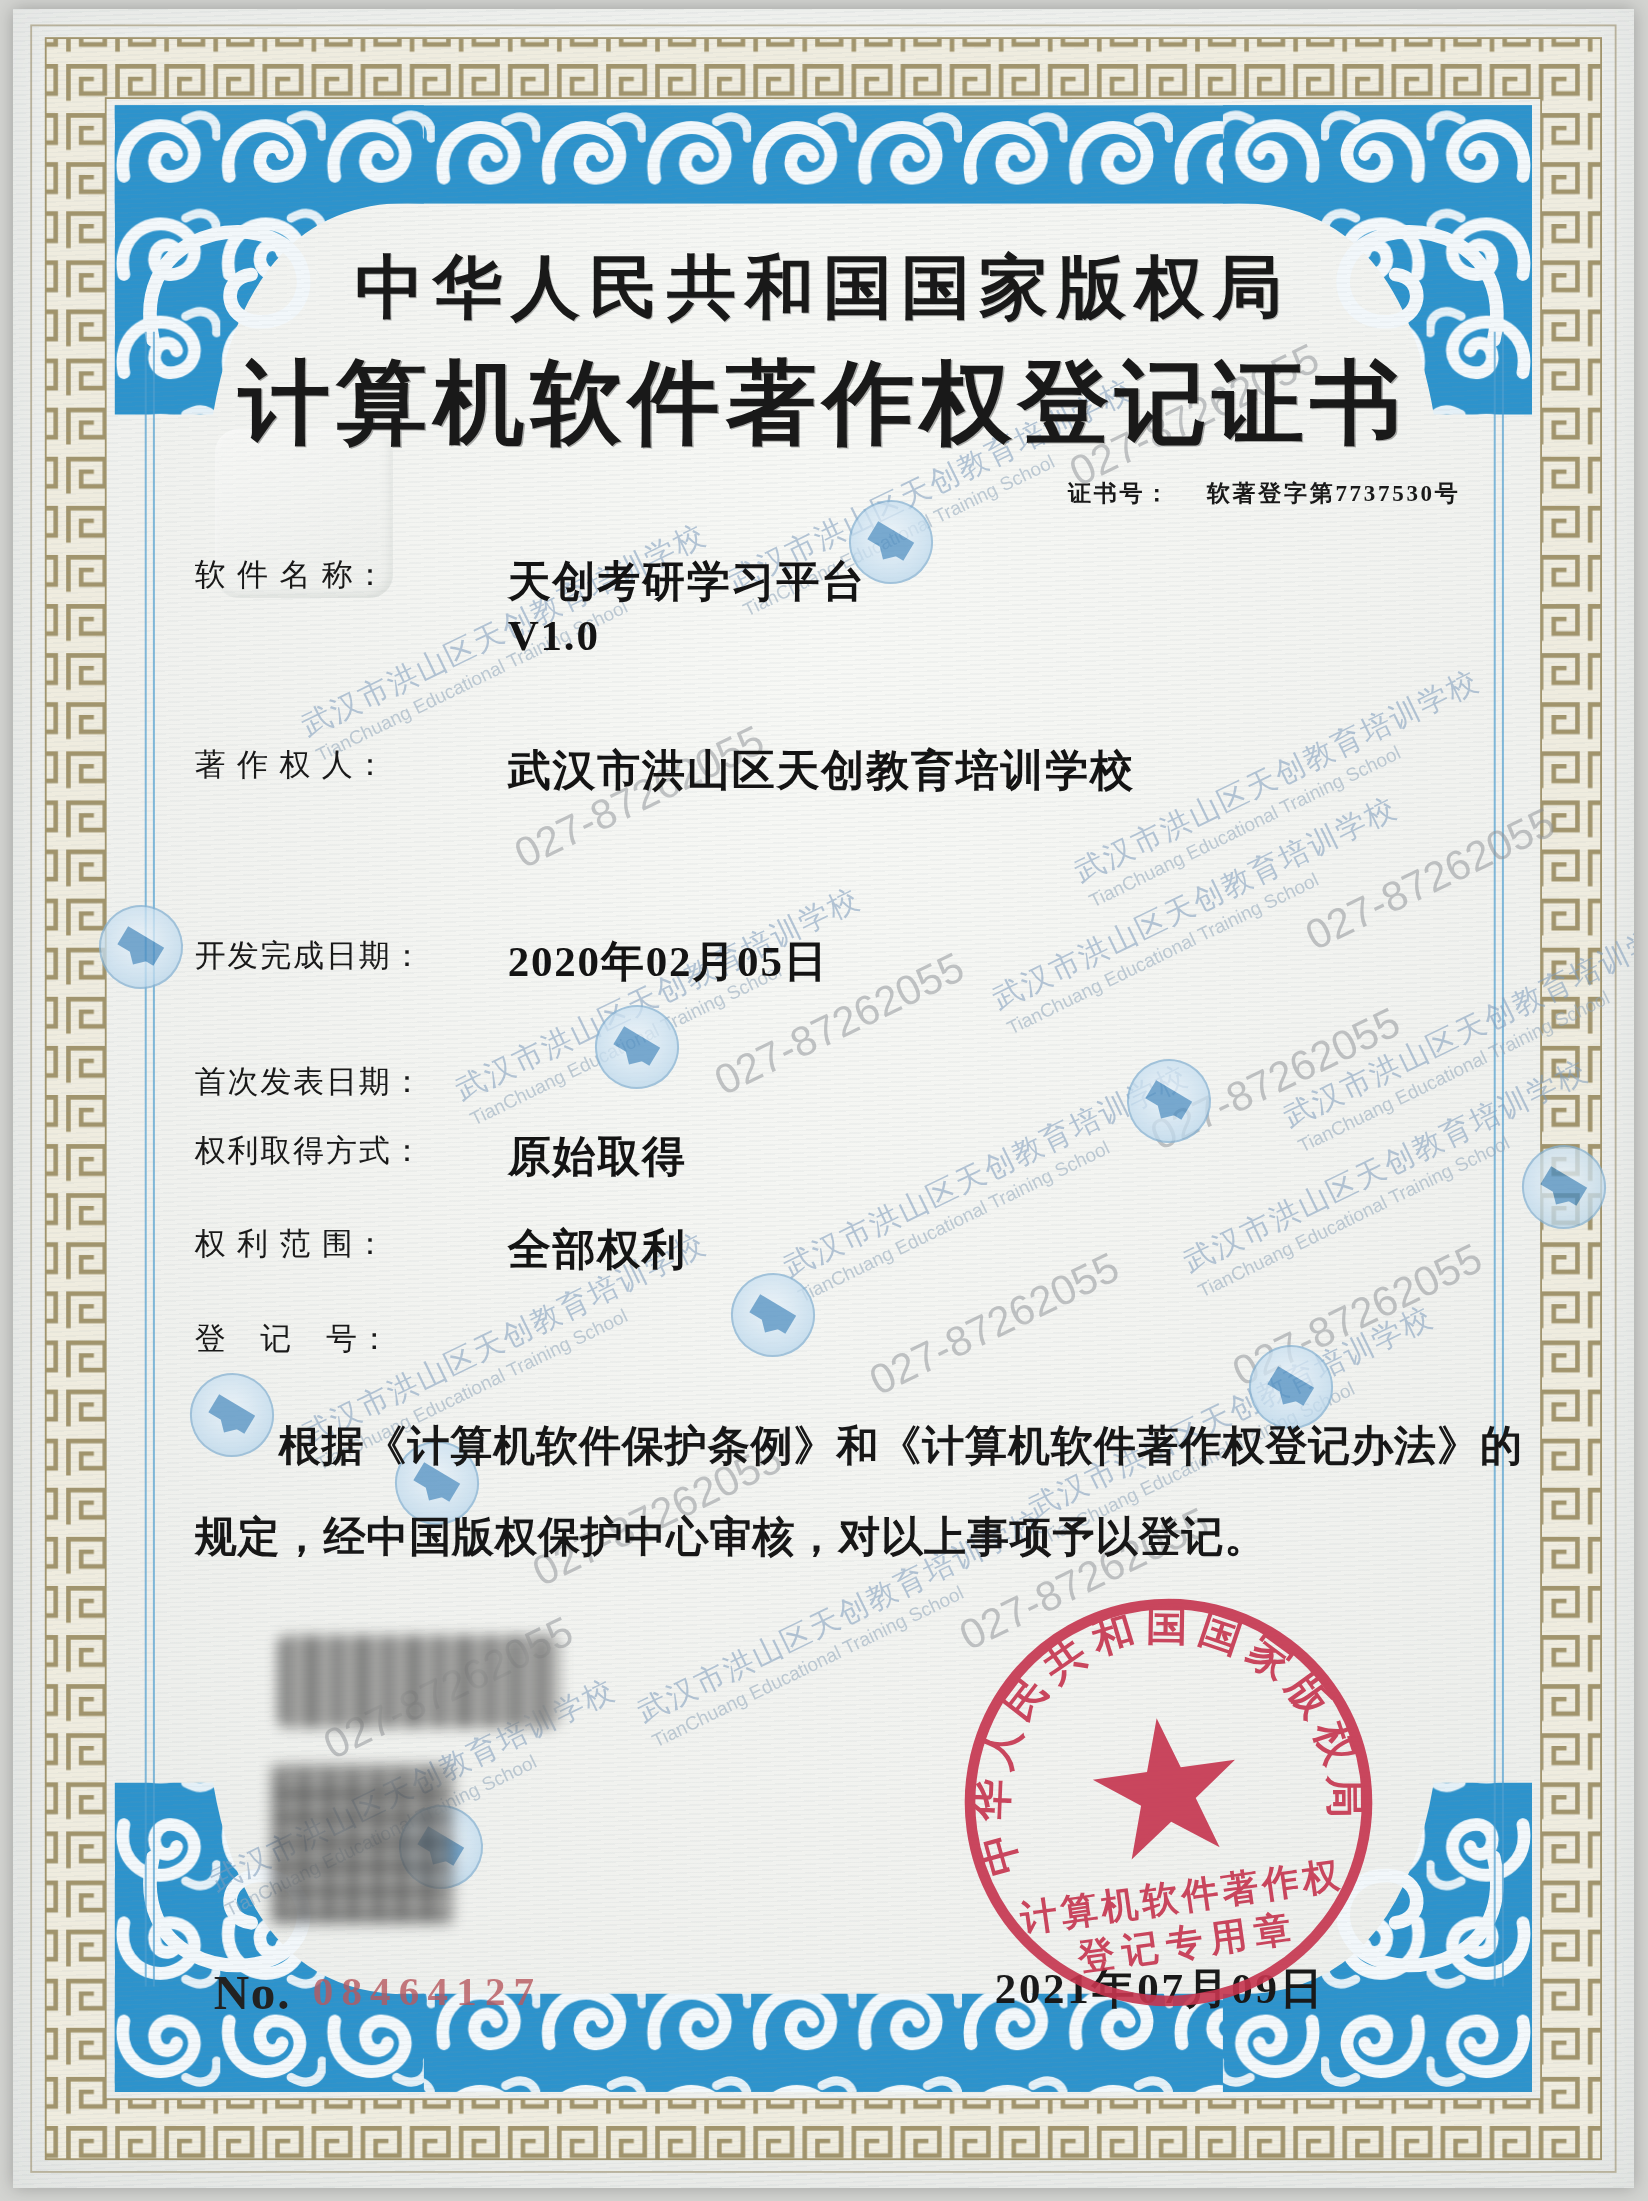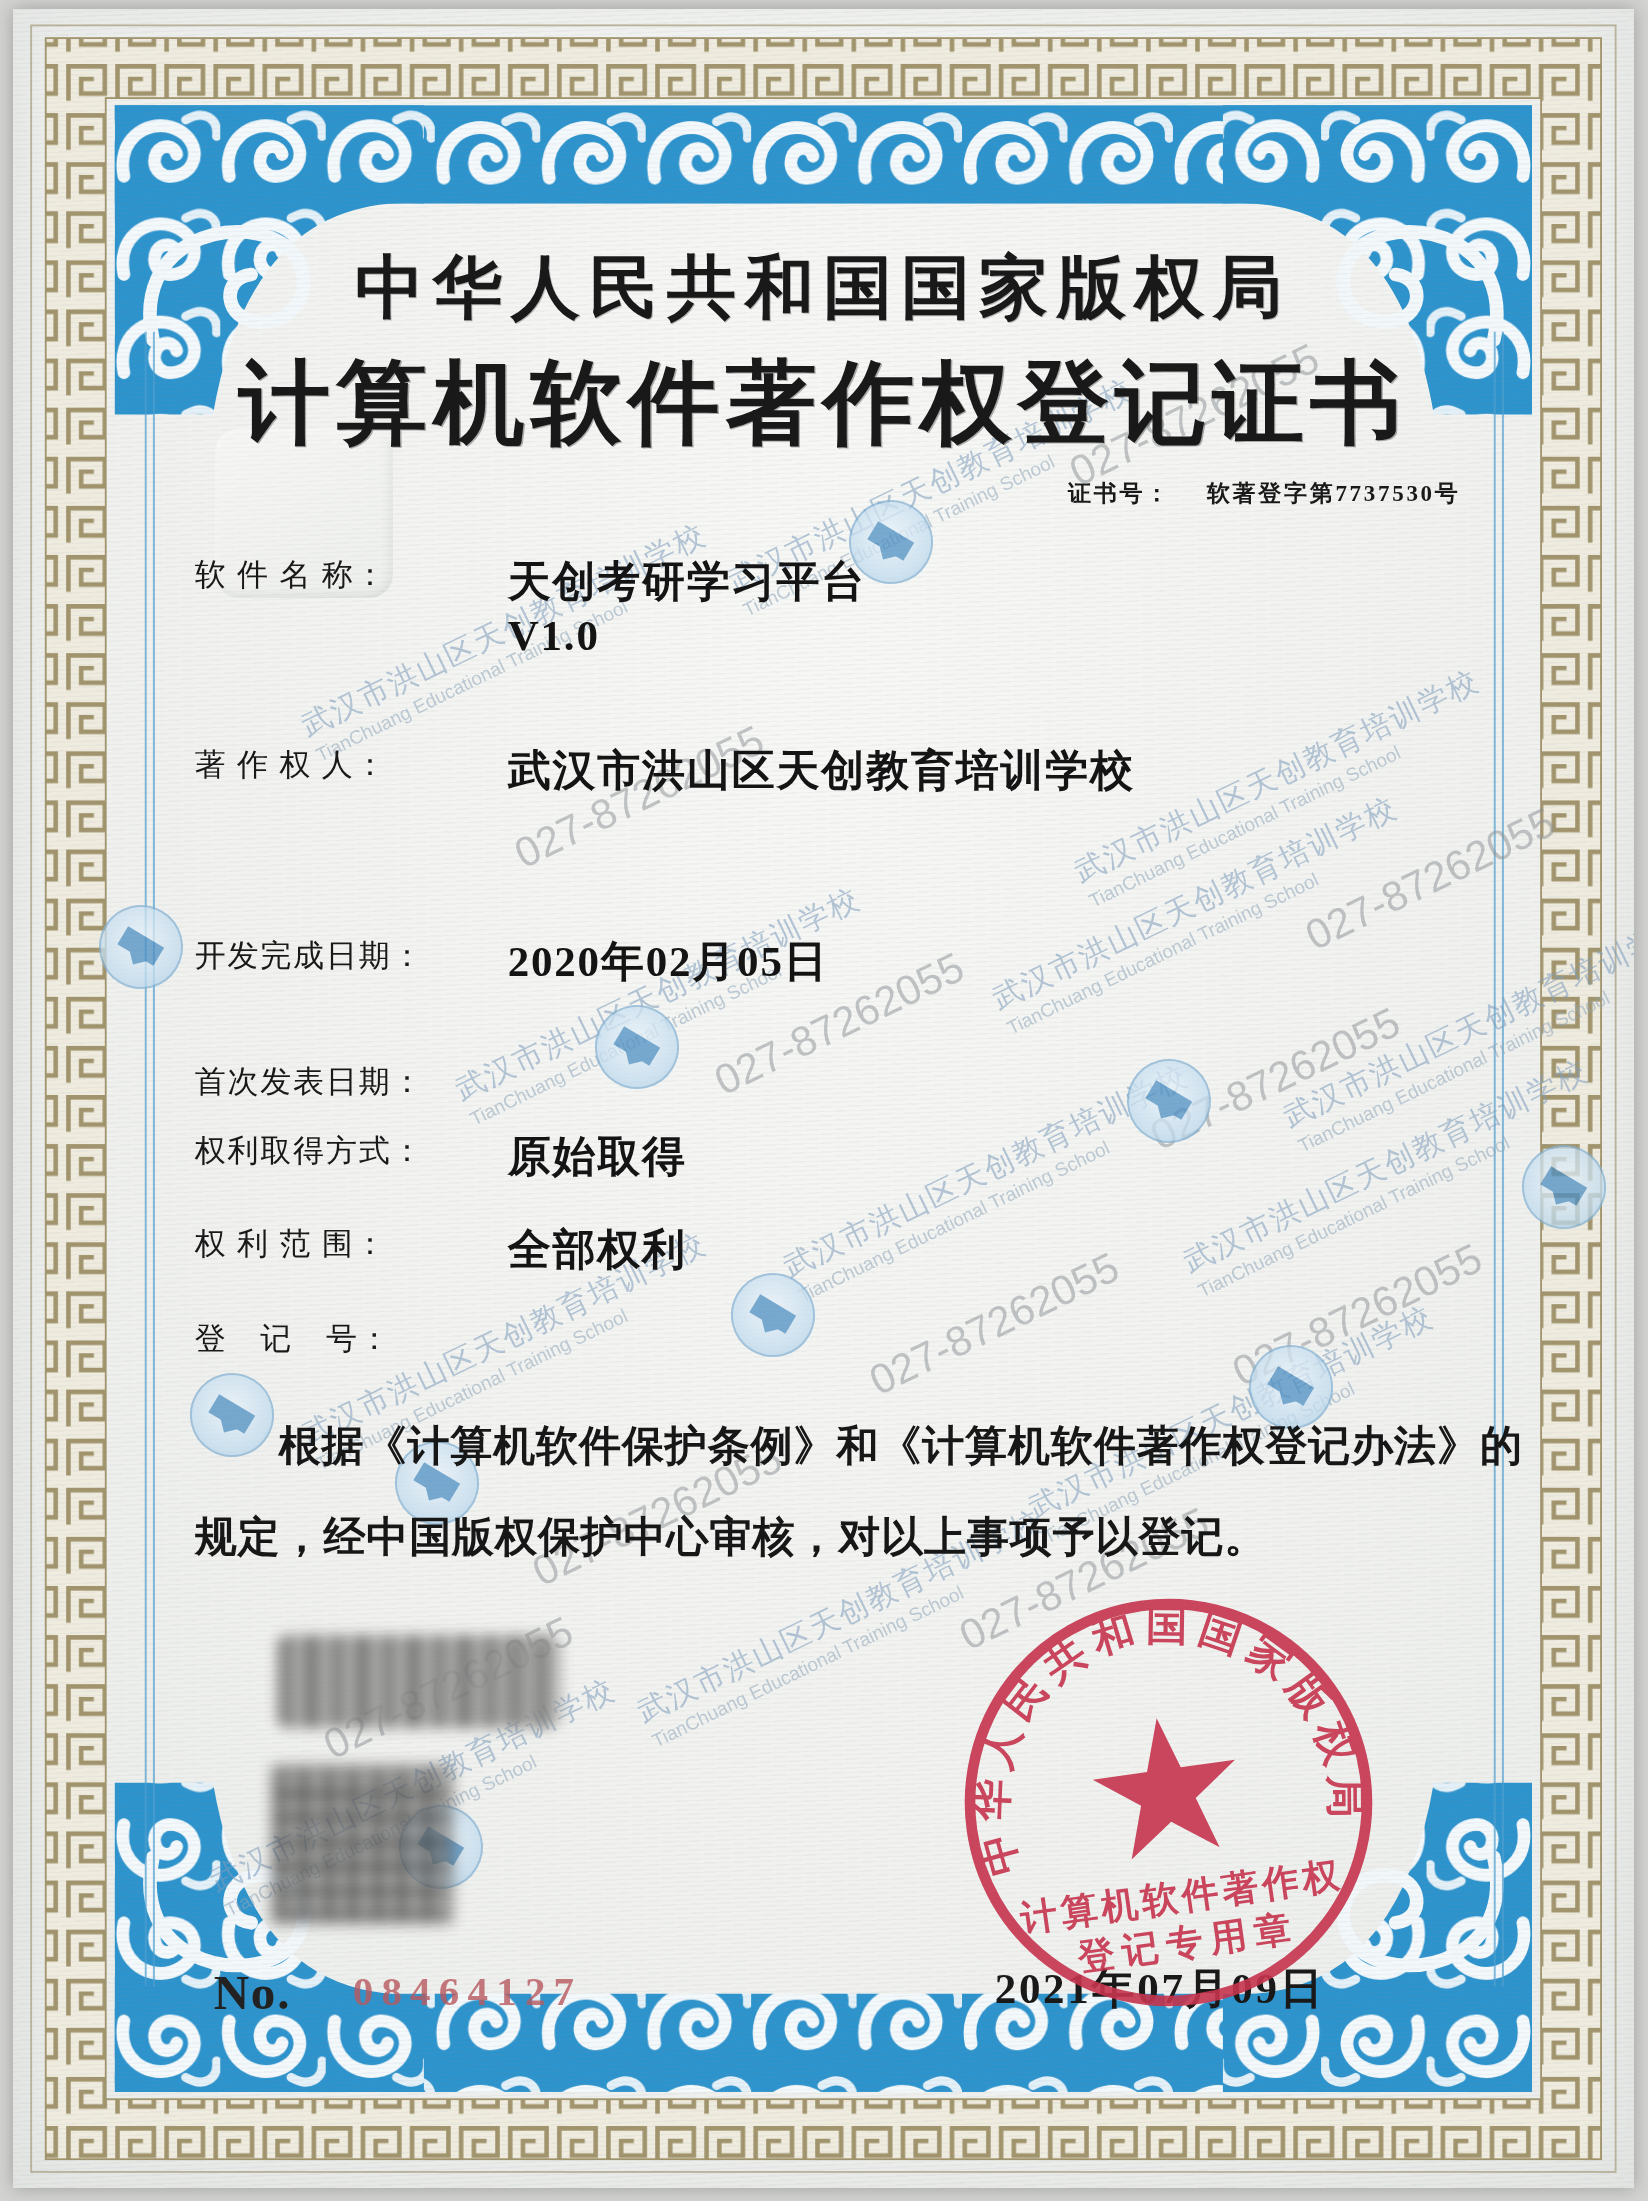--- a/index.html
+++ b/index.html
@@ -52,21 +52,21 @@
   .certno{top:469px;right:173px;font-size:23px;font-weight:bold;letter-spacing:2.7px;}
   .certno .gap{display:inline-block;width:36px;}
   .flabel{position:absolute;left:182px;font-size:31px;font-weight:normal;white-space:pre;letter-spacing:1.8px;z-index:5;color:#191919;}
   .fvalue{position:absolute;left:495px;font-size:43px;font-weight:bold;letter-spacing:1.8px;z-index:5;color:#141414;}
   .statement{position:absolute;left:182px;width:1277px;font-size:42px;font-weight:bold;color:#171717;
              letter-spacing:0.9px;z-index:5;}
   .st1{top:1409px;padding-left:84px;}
   .st2{top:1500px;}
   .issue-date{left:982px;top:1951px;font-size:43px;font-weight:bold;letter-spacing:2.7px;}
   .serial{left:201px;top:1955px;font-size:49px;font-weight:bold;letter-spacing:1.8px;color:#222;}
-  .serial-num{left:300px;top:1958px;font-size:41px;font-weight:bold;letter-spacing:8.2px;color:#b8595f;opacity:.8;margin-left:40px;}
+  .serial-num{left:300px;top:1958px;font-size:41px;font-weight:bold;letter-spacing:8.2px;color:#b8595f;opacity:.8;}
 
   
   .barcode{position:absolute;left:265px;top:1626px;width:282px;height:93px;border-radius:9px;z-index:4;
     background:repeating-linear-gradient(90deg,#4c4c4c 0 6.4px,#b9bab7 6.4px 10px,#585858 10px 17.3px,#c8c8c5 17.3px 25.5px);
     filter:blur(6.4px);opacity:.85;}
   .qr{position:absolute;left:260px;top:1758px;width:178px;height:155px;z-index:4;
     background:
       repeating-linear-gradient(90deg,rgba(80,80,80,.9) 0 13.6px,rgba(205,205,202,.9) 13.6px 24.5px),
       repeating-linear-gradient(0deg,rgba(90,90,90,.85) 0 11.8px,rgba(220,220,217,.2) 11.8px 24.5px);
     background-blend-mode:multiply;filter:blur(7.3px);opacity:.8;}

